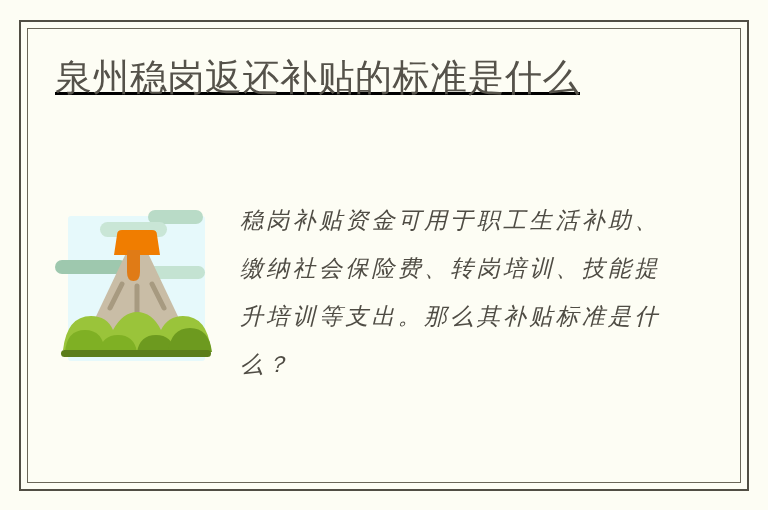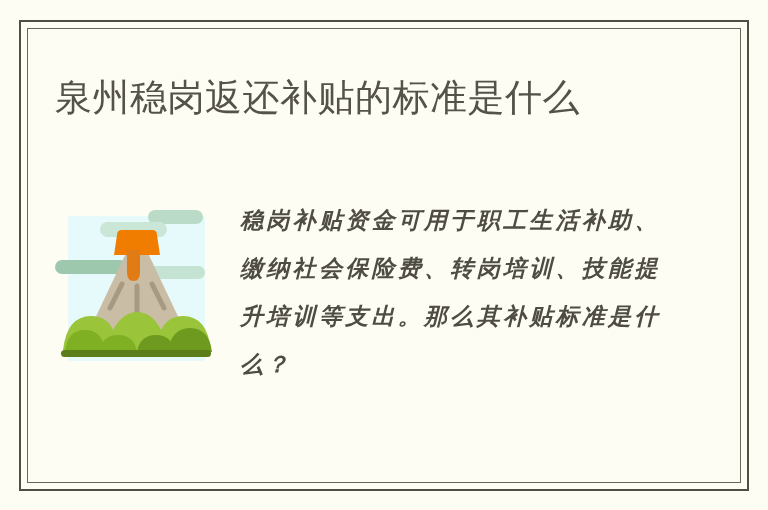--- a/index.html
+++ b/index.html
@@ -44,22 +44,23 @@
     height: 455px;
     border: 1px solid #6a6658;
     box-sizing: border-box;
     pointer-events: none;
   }
 
   
   .title-block {
     position: absolute;
     left: 55px;
-    top: 70px;
+    top: 50px;
     width: 640px;
+    text-decoration: underline;
   }
   .title-line {
     color: #55524a;
     font-size: 37px;
     line-height: 56px;
     letter-spacing: 0.5px;
     font-weight: 400;
     white-space: nowrap;
     font-family: "DejaVu Sans", "Liberation Sans", sans-serif;
   }
@@ -88,21 +89,21 @@
   .body-text {
     flex: 1 1 auto;
     margin-left: 20px;
     color: #4f4c44;
     font-size: 23px;
     line-height: 48px;
     letter-spacing: 2.6px;
     text-align: justify;
     font-family: "DejaVu Serif", "Liberation Serif", serif;
     font-style: italic;
-    font-weight: 700;
+    font-weight: 400;
     max-width: 420px;
   }
 </style>
 </head>
 <body>
 
 <div class="card">
 
   <div class="frame-outer"></div>
   <div class="frame-inner"></div>

